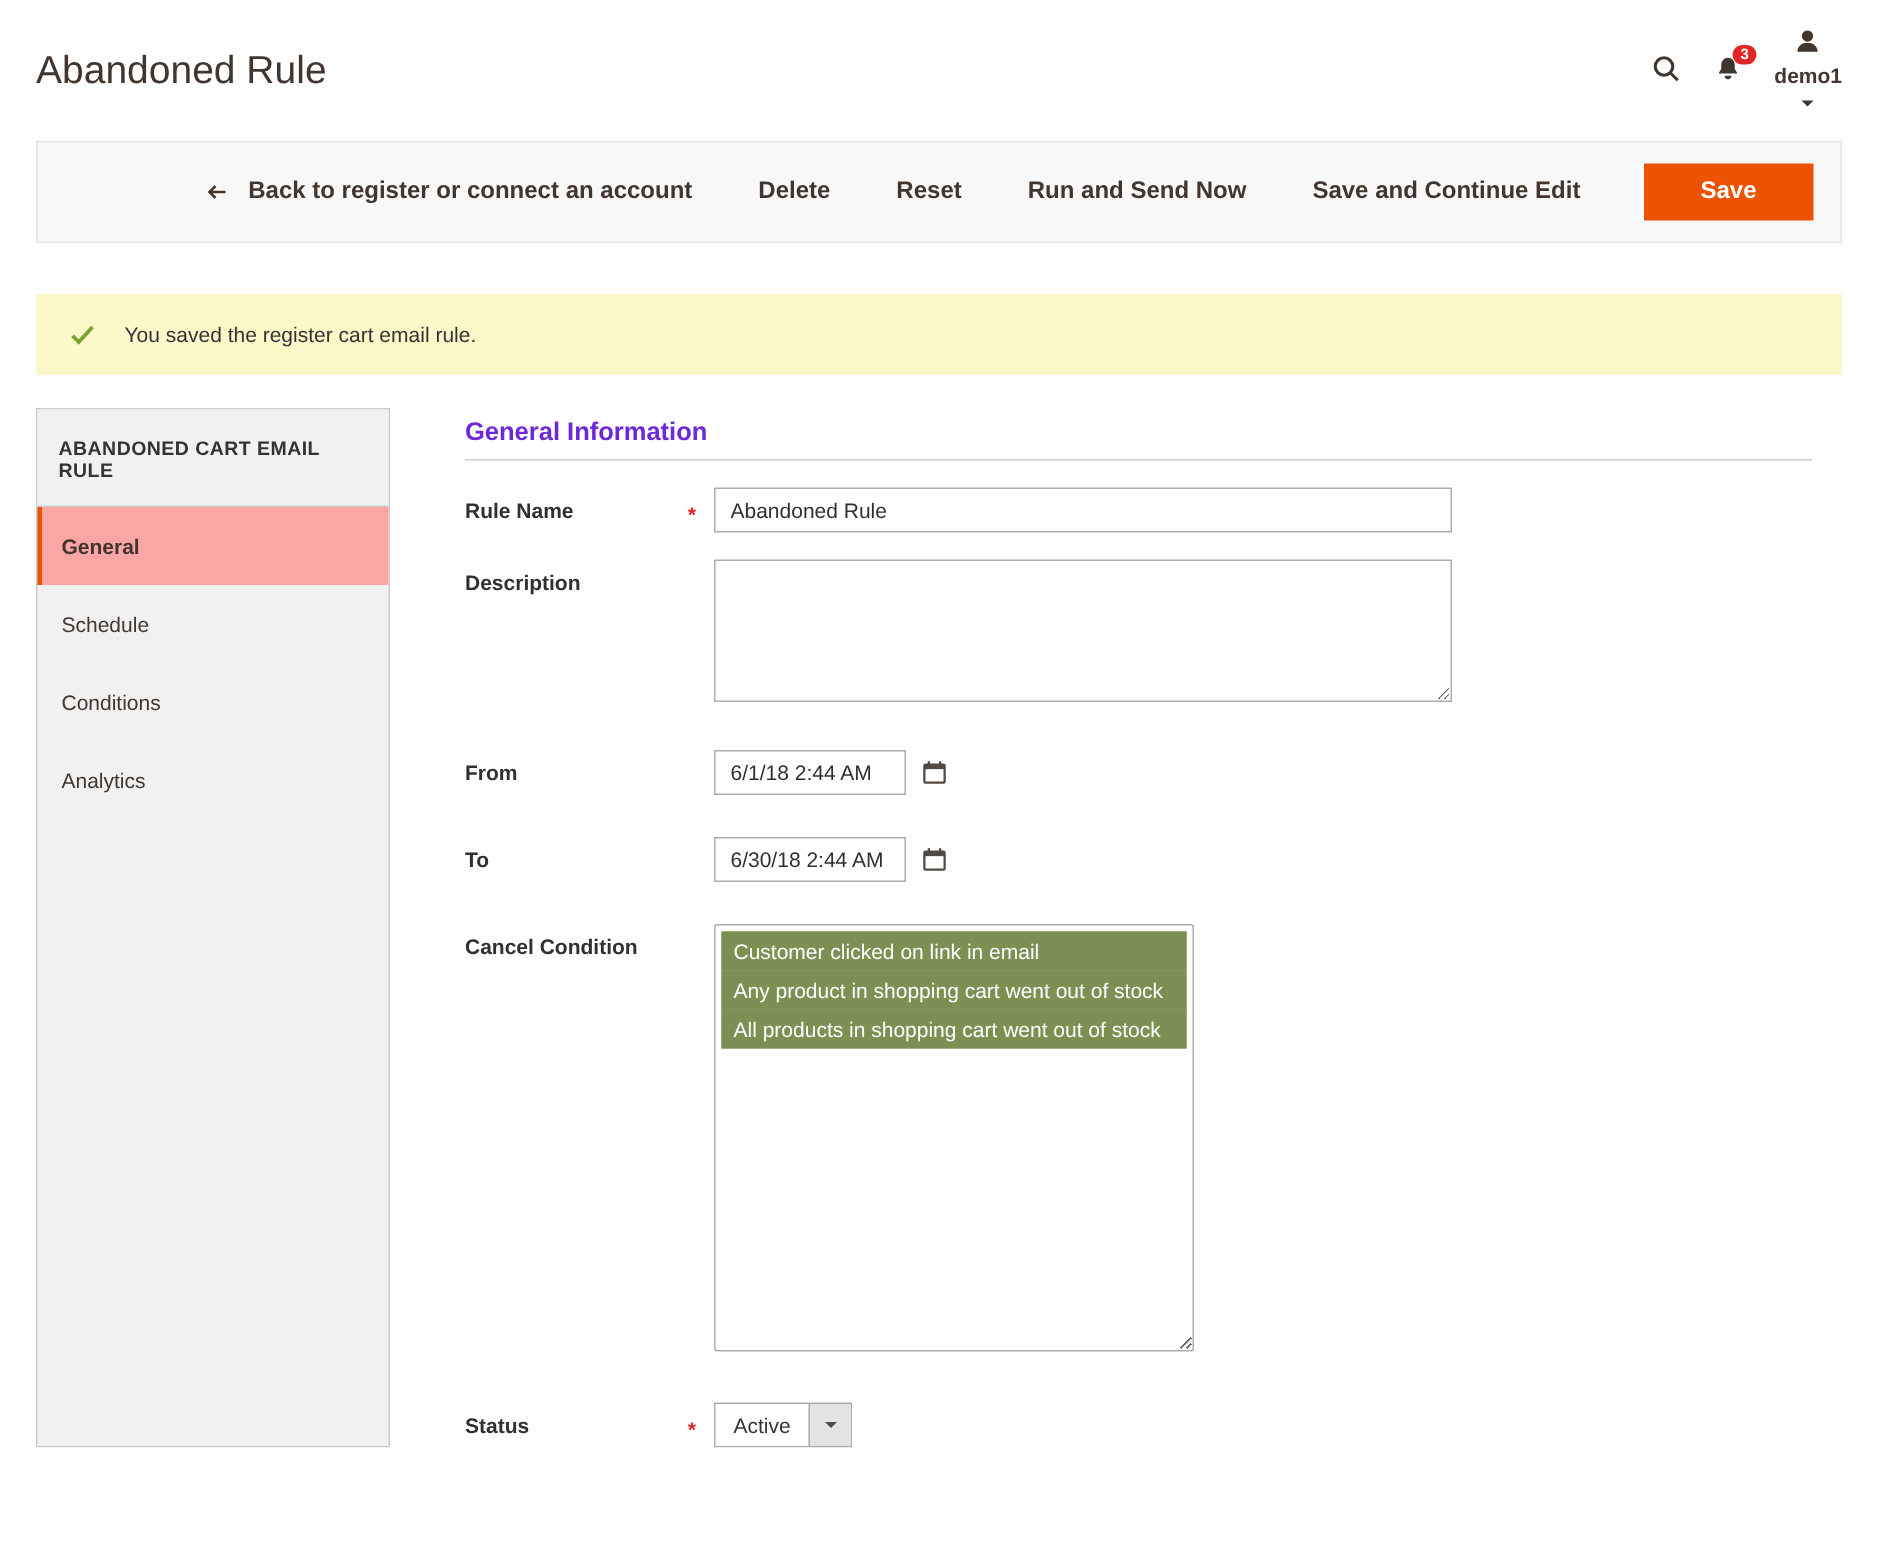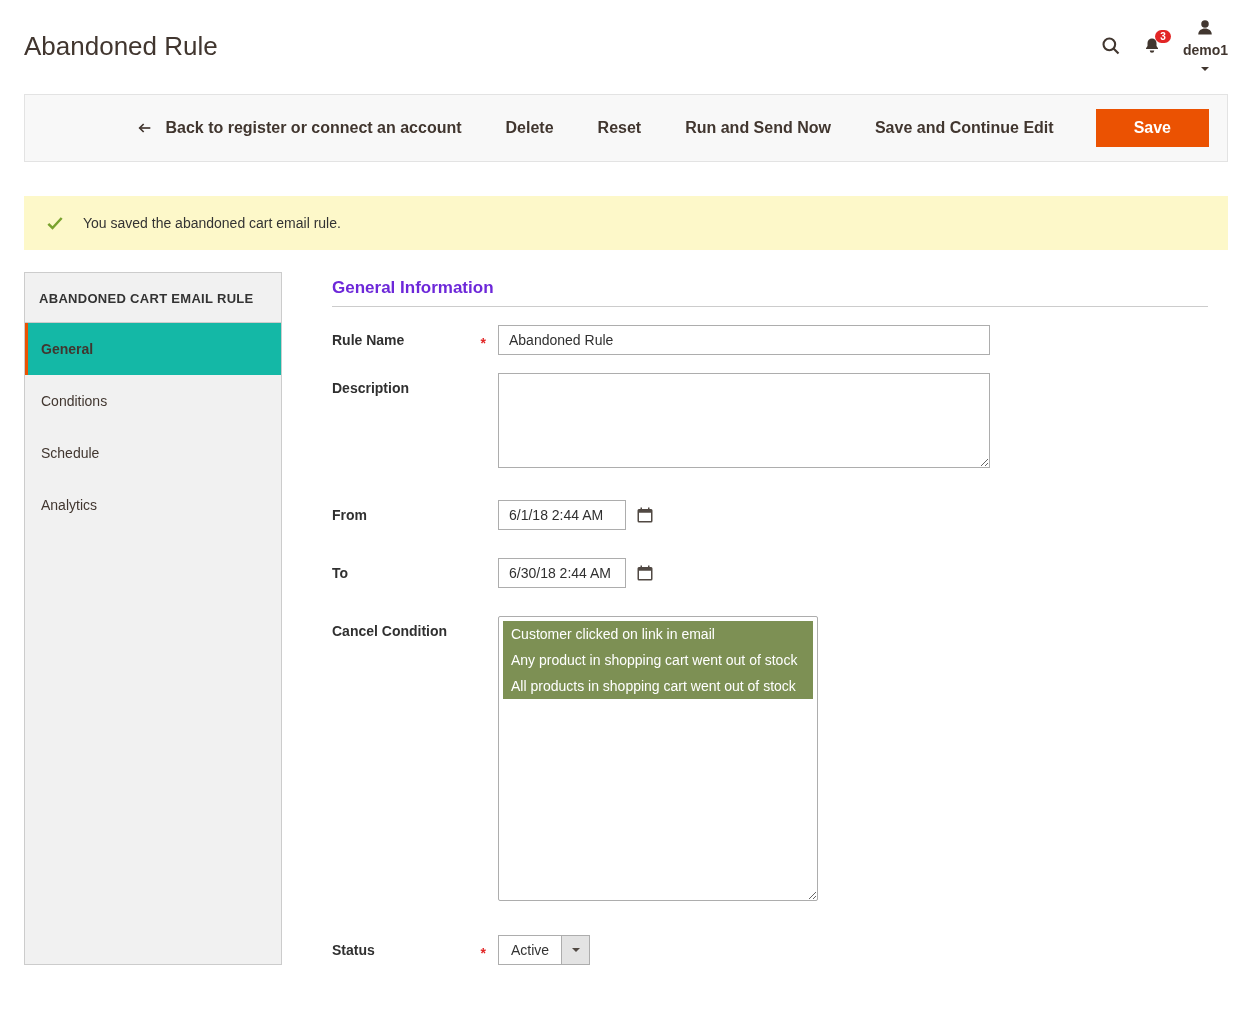--- a/index.html
+++ b/index.html
@@ -97,21 +97,21 @@
     color: #333;
     font-size: 14px;
   }
   .check-icon { color: #79a22e; }
   .layout {
     display: flex;
     margin-top: 22px;
     gap: 50px;
   }
   .sidebar {
-    width: 258px;
+    width: 236px;
     flex-shrink: 0;
     background: #f1f1f1;
     border: 1px solid #ccc;
     padding-bottom: 10px;
   }
   .sidebar-title {
     font-size: 13px;
     font-weight: 700;
     letter-spacing: 0.3px;
     color: #333;
@@ -120,21 +120,21 @@
     background: #f1f1f1;
     text-transform: uppercase;
   }
   .tab-item {
     padding: 18px 16px;
     font-size: 14px;
     color: #41362f;
     cursor: pointer;
   }
   .tab-item.active {
-    background: #14b8a6;
+    background: #fca5a5;
     border-left: 3px solid #eb5202;
     font-weight: 600;
     padding-left: 13px;
   }
   .main {
     flex: 1;
     padding-right: 20px;
   }
   .section-title {
     font-size: 17px;
@@ -260,29 +260,29 @@
   <button class="toolbar-btn">Save and Continue Edit</button>
   <button class="toolbar-btn primary">Save</button>
 </div>
 
 <div class="success-msg">
   <span class="check-icon">
     <svg width="20" height="20" viewBox="0 0 24 24" fill="none" stroke="currentColor" stroke-width="3">
         <polyline points="4 13 9 18 20 6"></polyline>
       </svg>
   </span>
-  <span>You saved the abandoned cart email rule.</span>
+  <span>You saved the register cart email rule.</span>
 </div>
 
 <div class="layout">
   <div class="sidebar">
     <div class="sidebar-title">ABANDONED CART EMAIL RULE</div>
     <div class="tab-item active">General</div>
+    <div class="tab-item">Schedule</div>
     <div class="tab-item">Conditions</div>
-    <div class="tab-item">Schedule</div>
     <div class="tab-item">Analytics</div>
   </div>
 
   <div class="main">
     <div class="section-title">General Information</div>
 
     <div class="form-row">
       <div class="form-label">
         <span>Rule Name</span><span class="req-mark">*</span>
       </div>

